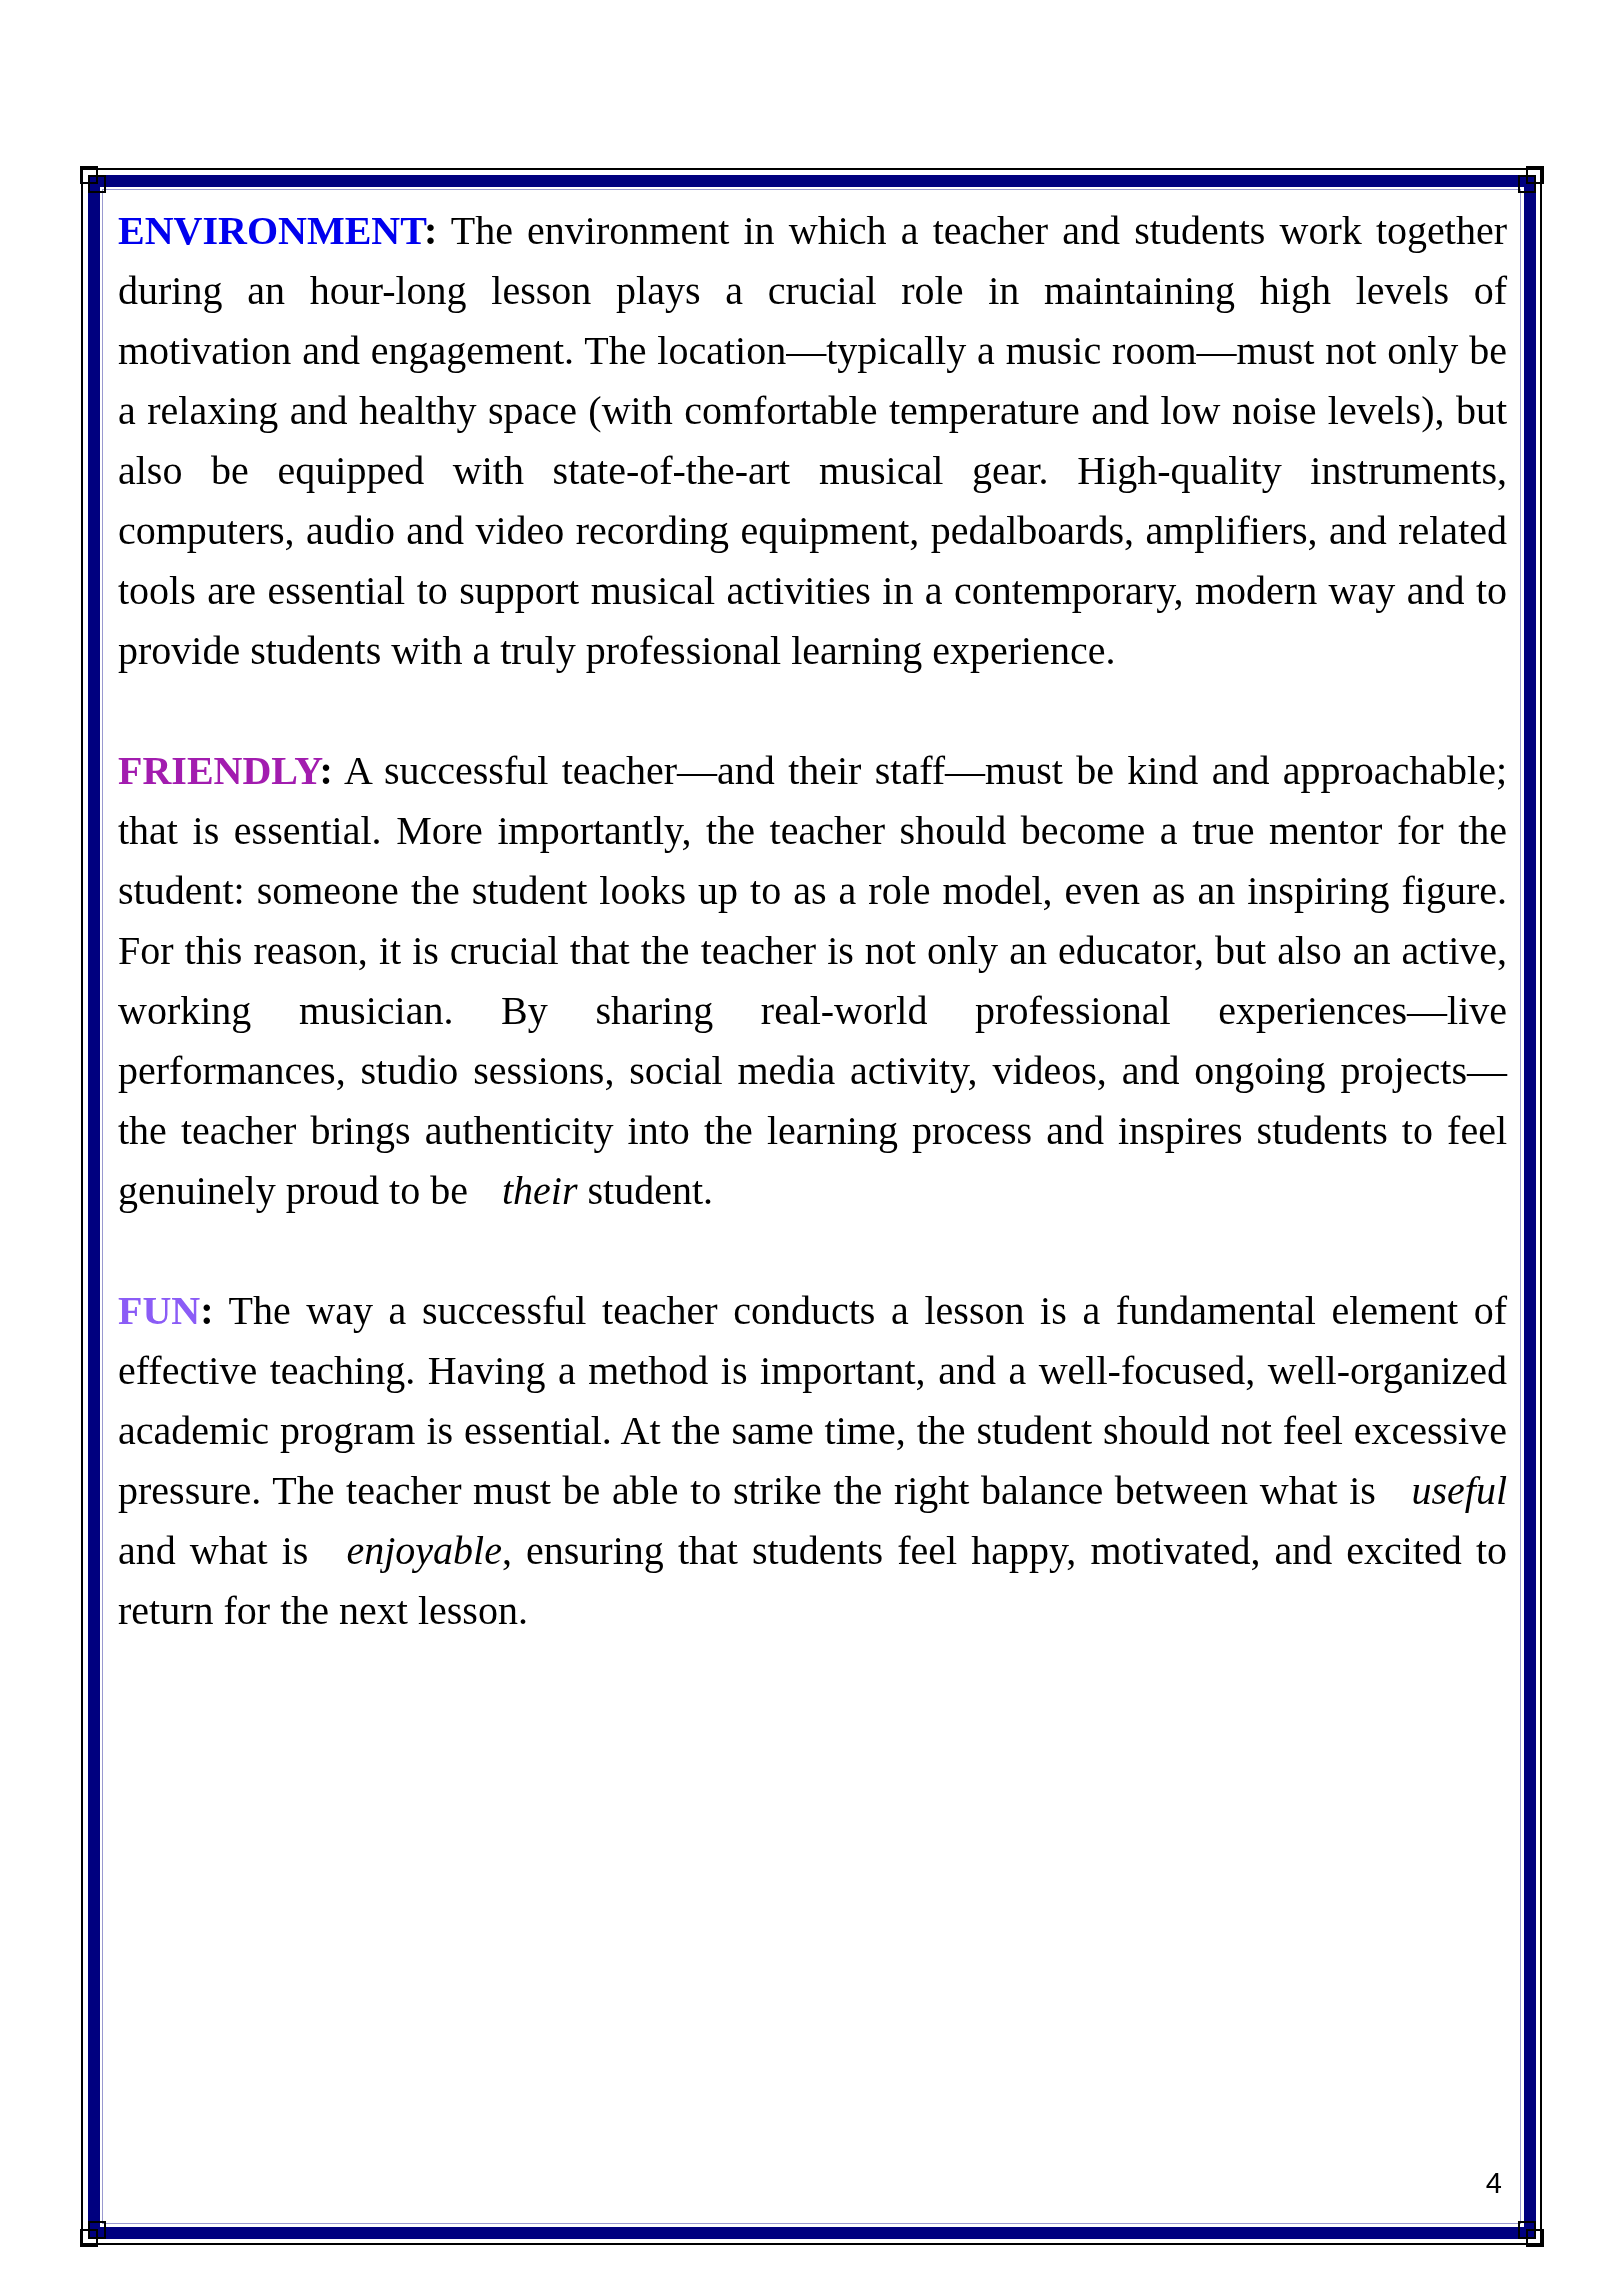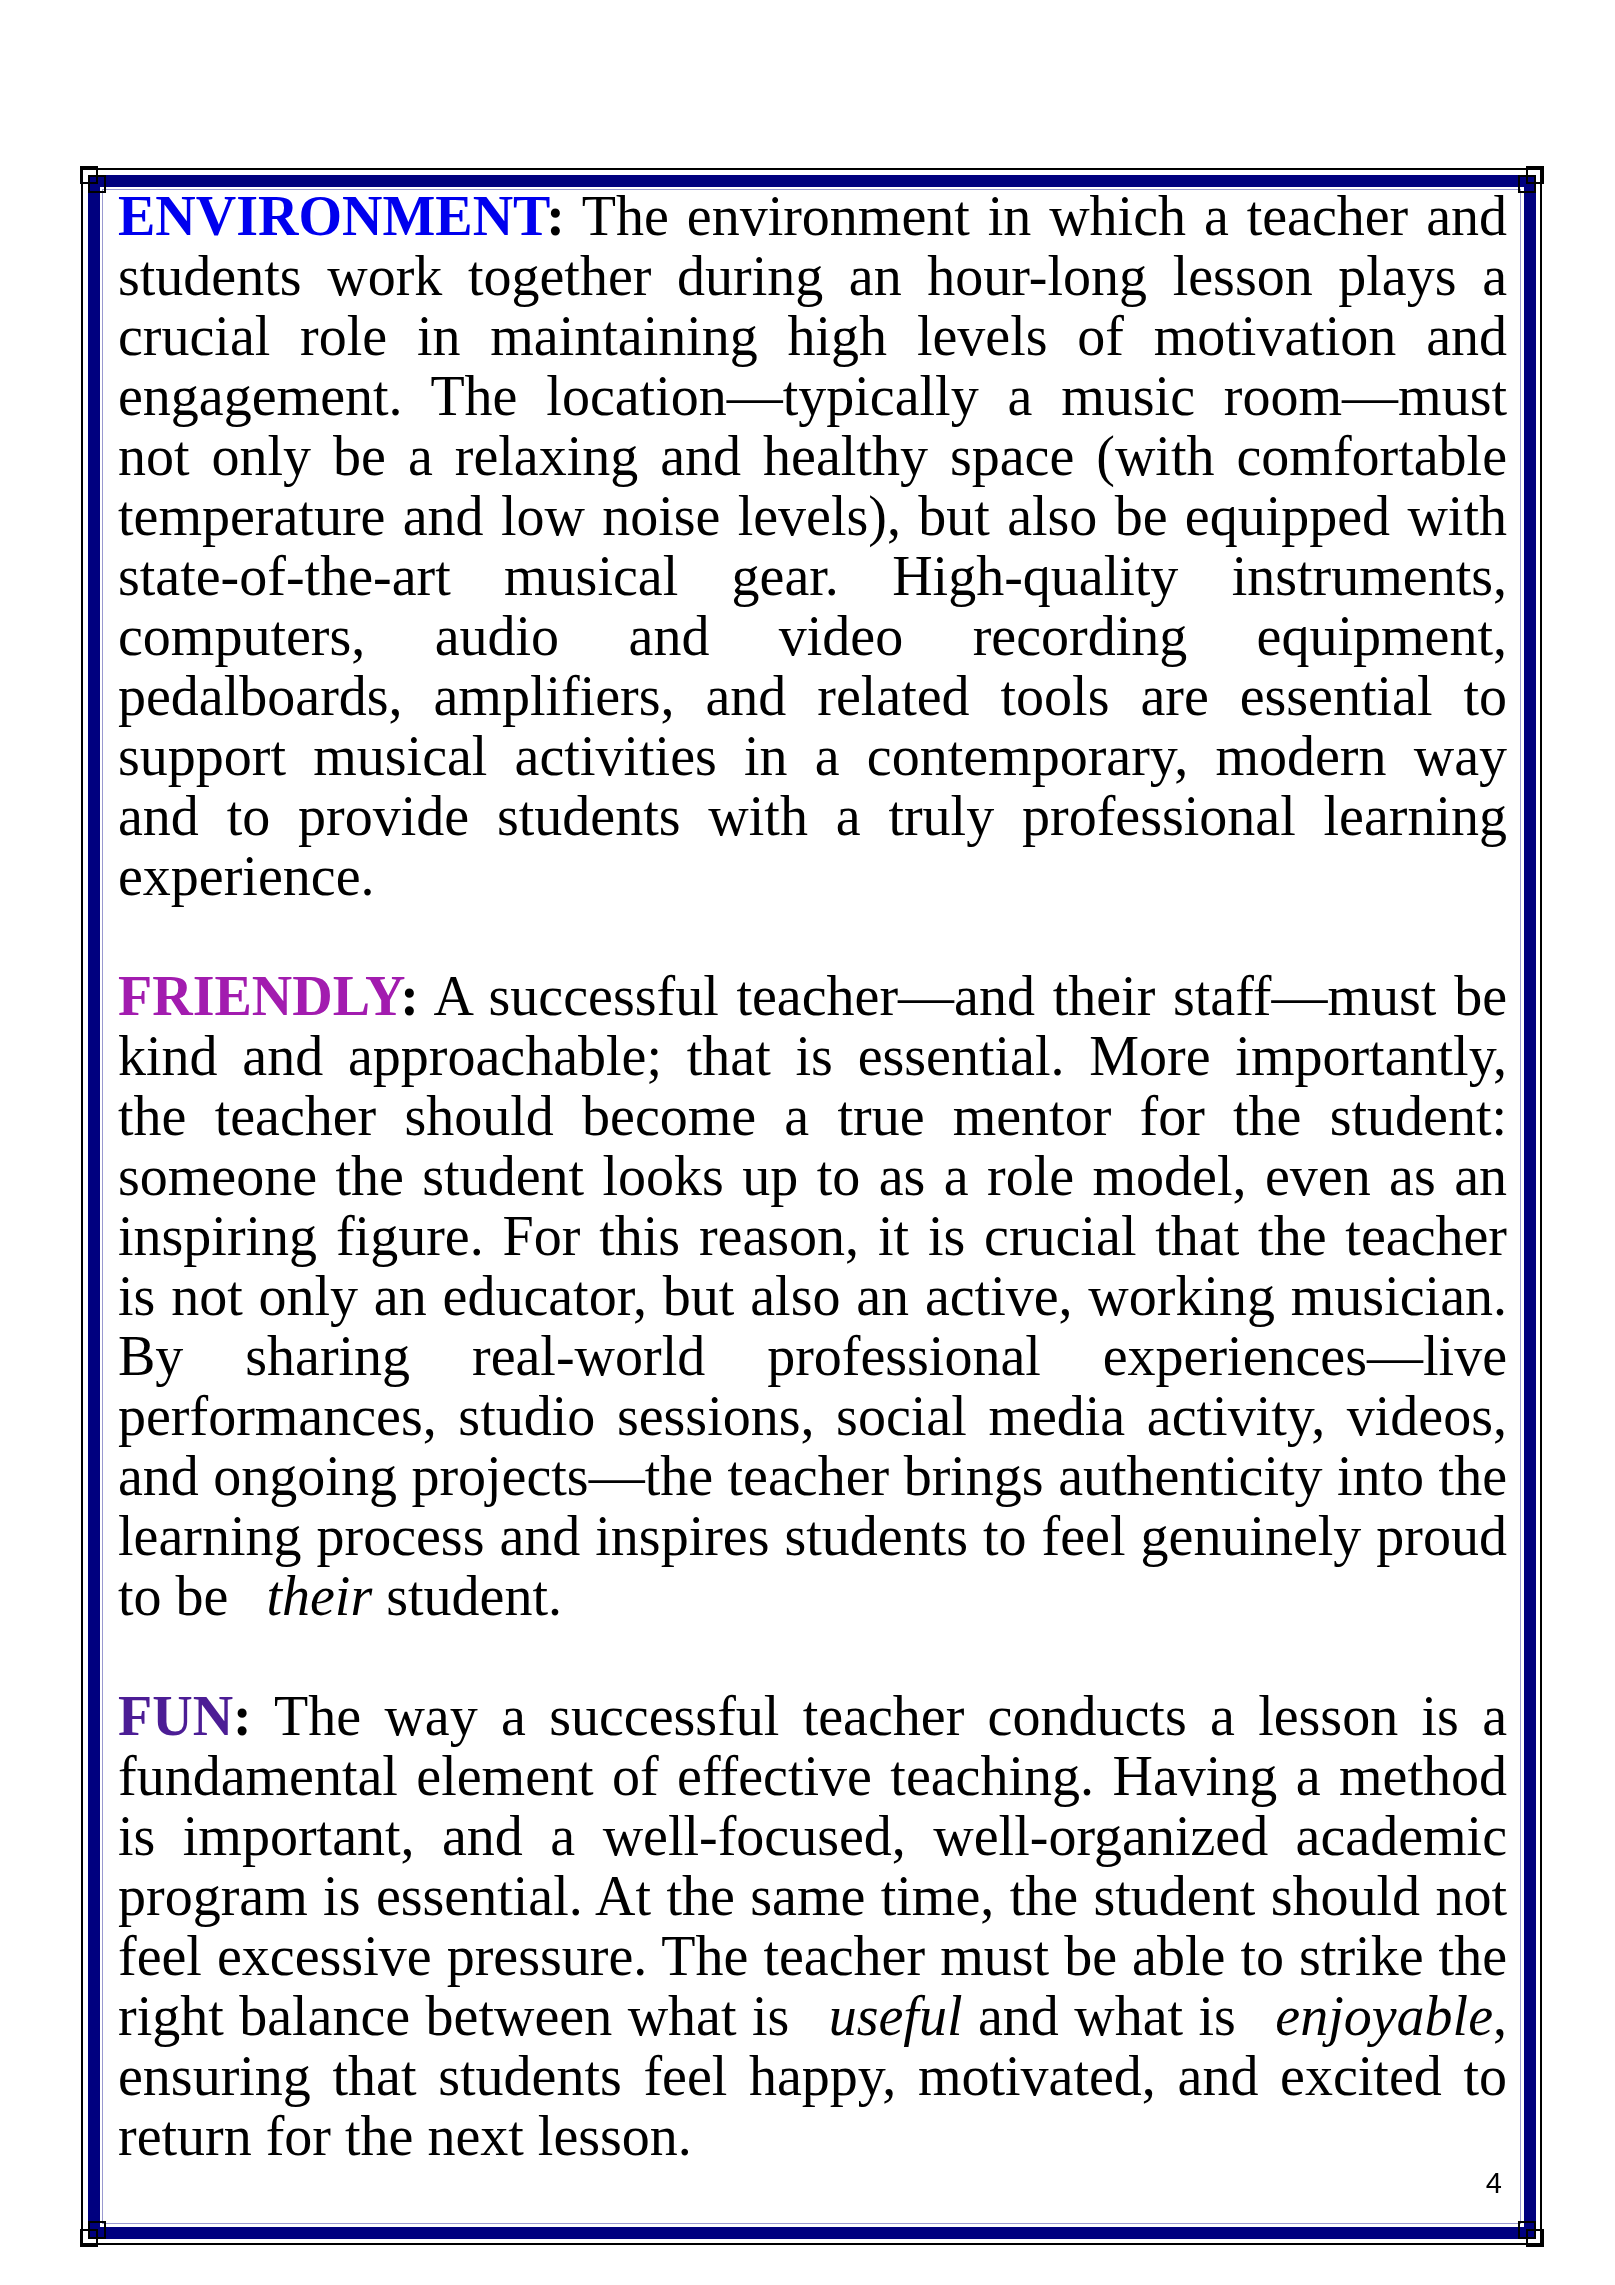--- a/index.html
+++ b/index.html
@@ -15,30 +15,30 @@
   }
   .frame-inner-line {
     position: absolute; left: 102px; top: 189px; width: 1419px; height: 2035px;
     border: 1.8px solid #9a9ad0; box-sizing: border-box;
   }
   .corner {
     position: absolute; width: 18px; height: 18px; border: 2.7px solid #000; box-sizing: border-box; background: transparent;
   }
 
   .content {
-    position: absolute; left: 118px; top: 186px; width: 1389px;
+    position: absolute; left: 118px; top: 201px; width: 1389px;
     font-family: "Liberation Serif", serif;
-    font-size: 56px; line-height: 60px; color: #000;
+    font-size: 40px; line-height: 60px; color: #000;
     text-align: justify;
   }
   .para { margin: 0 0 60px 0; transform-origin: left top; }
   .kw { font-weight: bold; }
   .kw-env { color: #0000ee; }
   .kw-friendly { color: #a21caf; }
-  .kw-fun { color: #4c1d95; }
+  .kw-fun { color: #8b5cf6; }
   .colon { font-weight: bold; color: #000; }
   em { font-style: italic; margin-left: 24px; }
 
   .page-number {
     position: absolute; right: 114px; top: 2167px;
     font-family: "Liberation Sans", sans-serif; font-size: 29px; color: #000;
   }
 </style>
 </head>
 <body>

